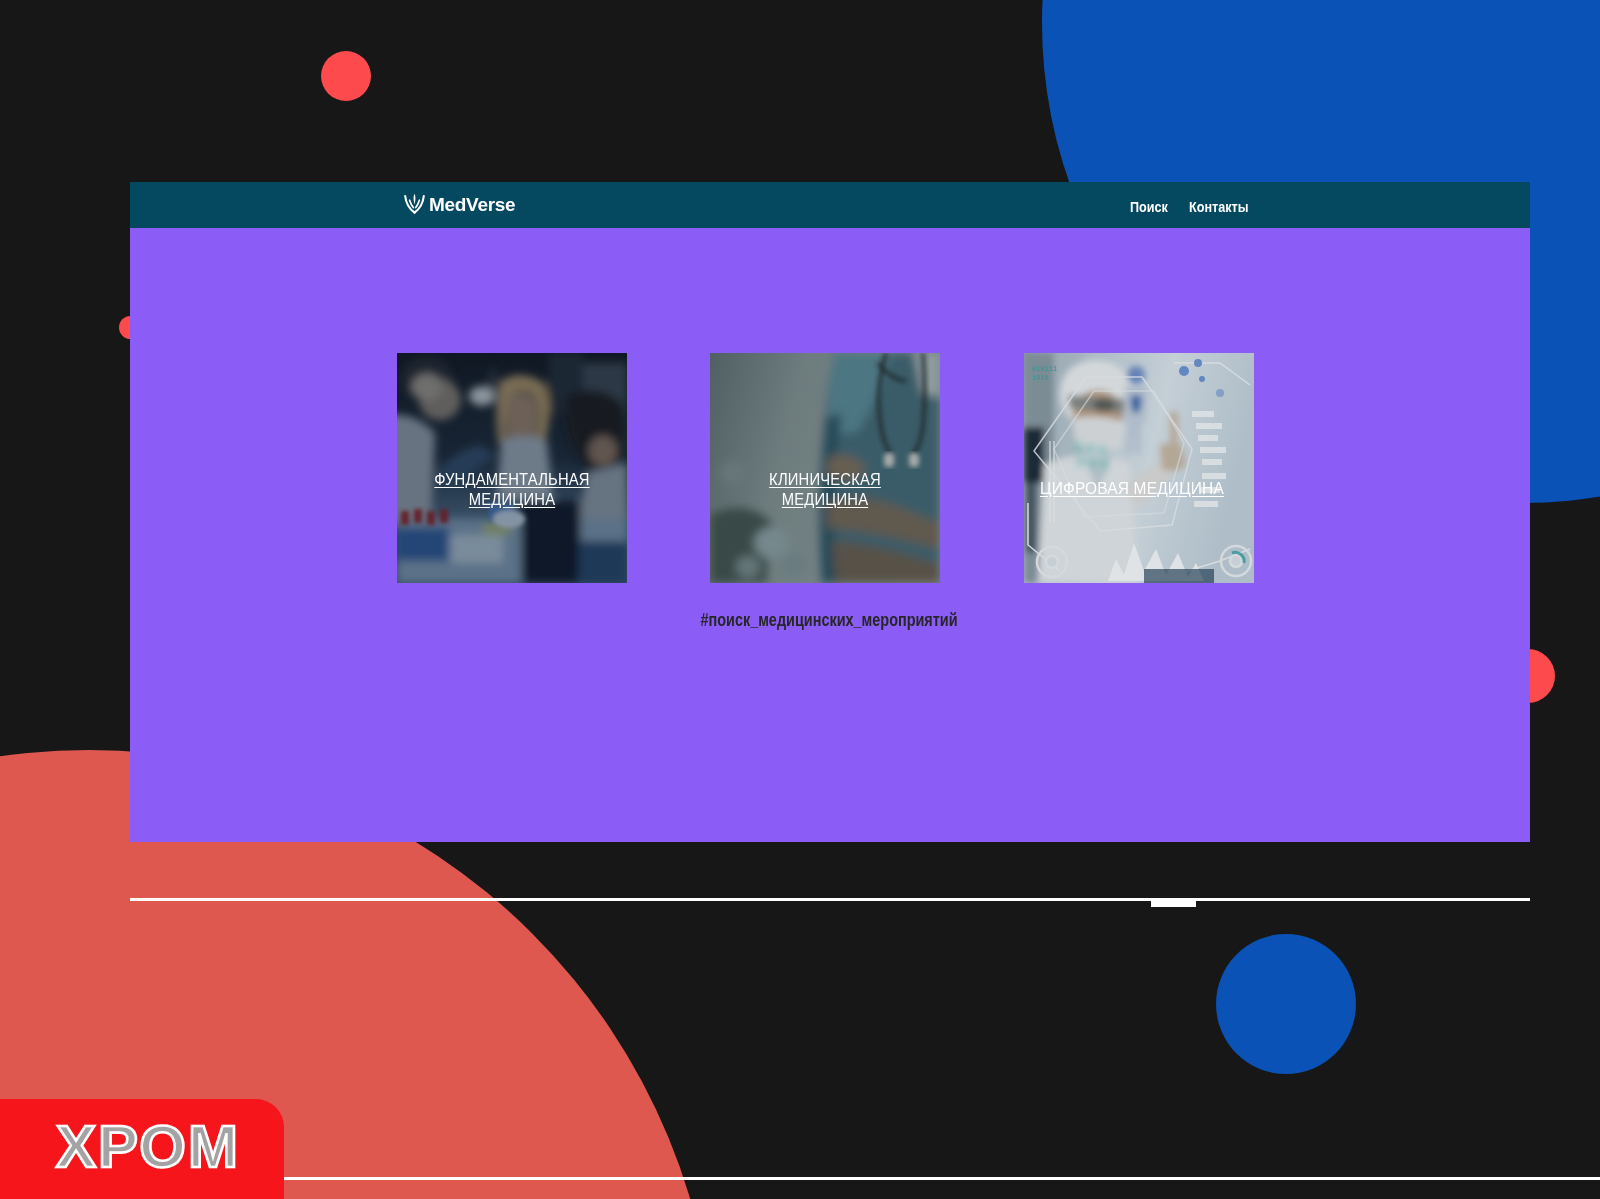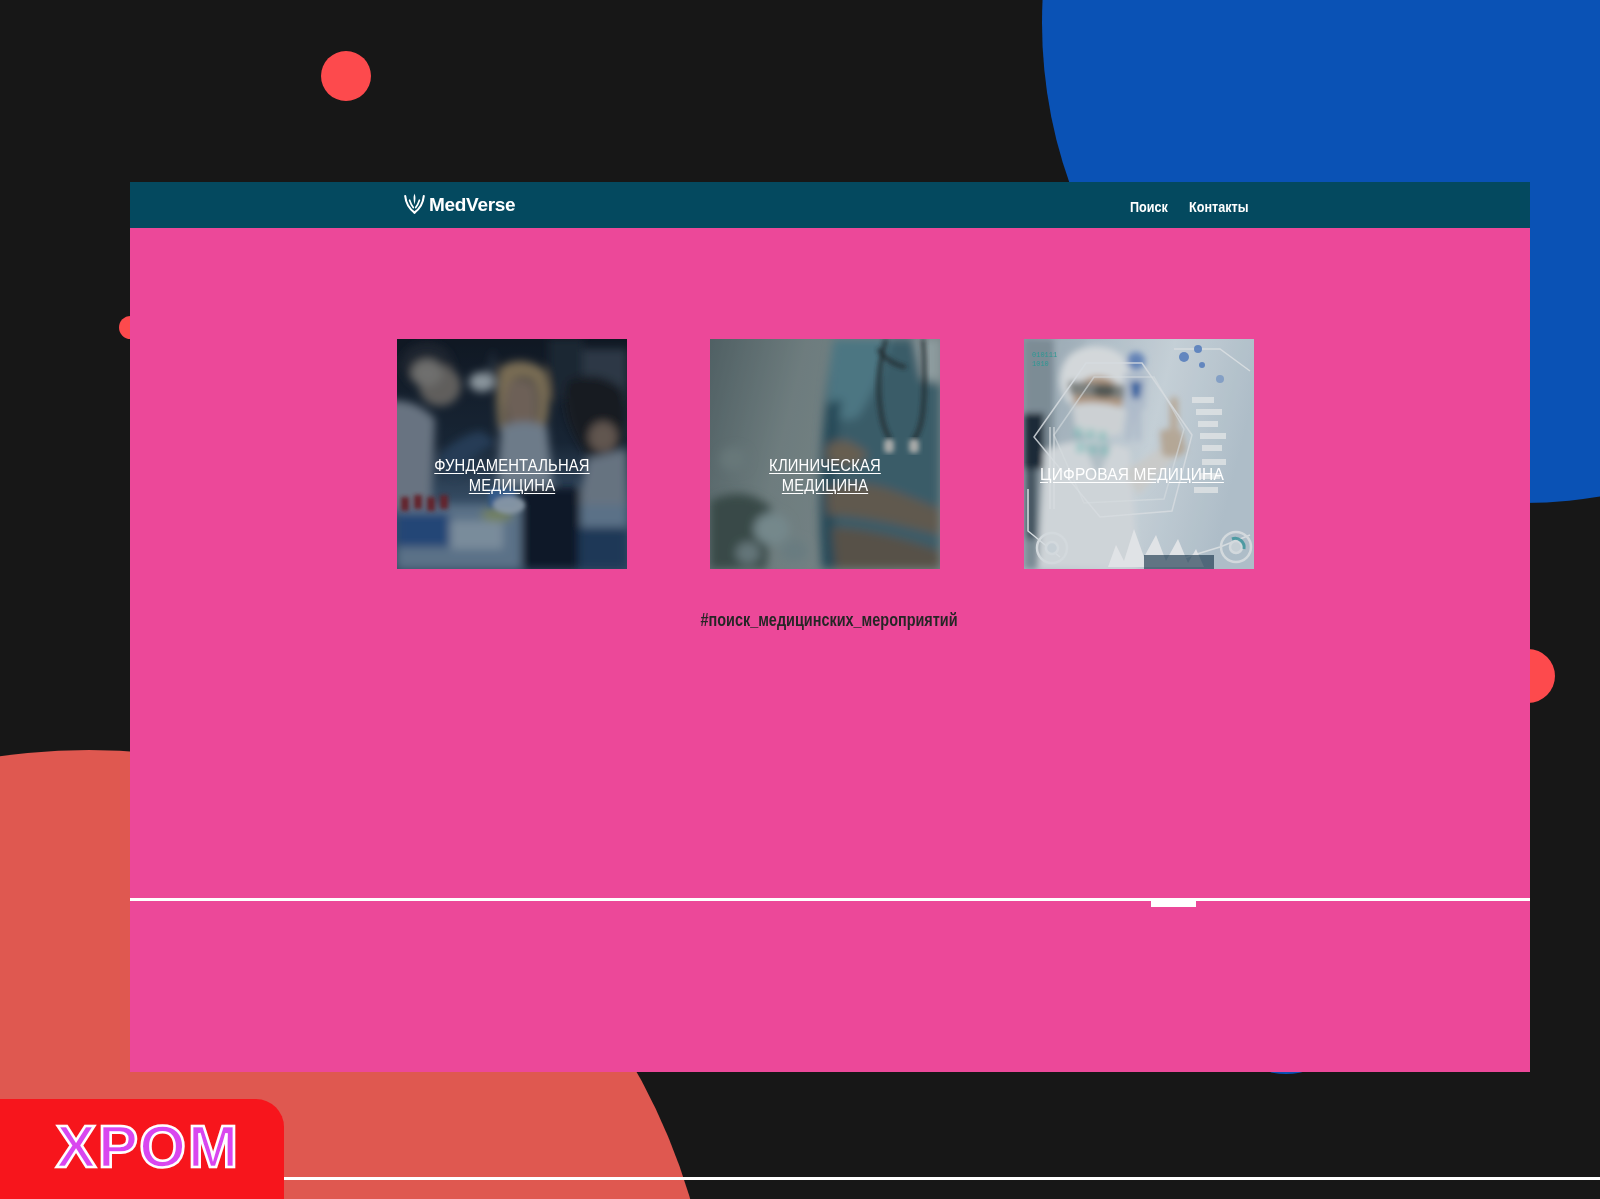--- a/index.html
+++ b/index.html
@@ -1,23 +1,23 @@
 <!DOCTYPE html>
 <html><head>
 <meta charset="utf-8">
 <style>
   html,body{margin:0;padding:0}
   body{width:1600px;height:1199px;position:relative;overflow:hidden;background:#171717;font-family:"Liberation Sans",sans-serif}
   .circle{position:absolute;border-radius:50%}
-  #win{position:absolute;left:130px;top:182px;width:1400px;height:890px;background:#ec4899}
+  #win{position:absolute;left:130px;top:182px;width:1400px;height:660px;background:#8b5cf6}
   #hdr{position:absolute;left:0;top:0;width:1400px;height:46px;background:#04495f}
   #ftr{position:absolute;left:0;top:661px;width:1400px;height:55px;background:#04495f}
   #bottomline{position:absolute;left:0;top:716px;width:1400px;height:3px;background:#fff}
   #tab{position:absolute;left:1021px;top:716px;width:45px;height:9px;background:#fff}
-  .card{position:absolute;top:157px;width:230px;height:230px;overflow:hidden}
+  .card{position:absolute;top:171px;width:230px;height:230px;overflow:hidden}
   .ctext{position:absolute;left:0;top:117px;width:100%;text-align:center;color:#fff;font-size:17px;line-height:20px;text-decoration:underline;text-underline-offset:2px;font-weight:400;letter-spacing:0.2px;transform:scaleX(0.87);transform-origin:115px 0}
   .nav{position:absolute;top:16px;color:#fff;font-size:15px;font-weight:700;transform:scaleX(0.84);transform-origin:0 0}
 </style>
 </head>
 <body>
 
   <div class="circle" style="left:321px;top:51px;width:50px;height:50px;background:#fd4a4d"></div>
   <div class="circle" style="left:1042px;top:-457px;width:960px;height:960px;background:#0a52b5"></div>
   <div class="circle" style="left:119px;top:316px;width:23px;height:23px;background:#fd4a4d"></div>
   <div class="circle" style="left:1501px;top:649px;width:54px;height:54px;background:#fd4a4d"></div>
@@ -245,13 +245,13 @@
 
     <div style="position:absolute;left:0;top:427px;width:1400px;text-align:center;color:#262626;font-size:19px;font-weight:700;transform:scaleX(0.76);transform-origin:696px 0">#поиск_медицинских_мероприятий</div>
 
     <div id="bottomline"></div>
     <div id="tab"></div>
   </div>
 
   <div style="position:absolute;left:284px;top:1177px;width:1316px;height:3px;background:#fff"></div>
 
   <div style="position:absolute;left:0;top:1099px;width:284px;height:100px;background:#f7151c;border-radius:0 28px 0 0"></div>
-  <div style="position:absolute;left:56px;top:1116px;color:#d946ef;font-size:60px;font-weight:700;letter-spacing:2px;line-height:61px;-webkit-text-stroke:2.6px #fff">ХРОМ</div>
+  <div style="position:absolute;left:56px;top:1116px;color:#a3a3a3;font-size:60px;font-weight:700;letter-spacing:2px;line-height:61px;-webkit-text-stroke:2.6px #fff">ХРОМ</div>
 
 </body></html>

